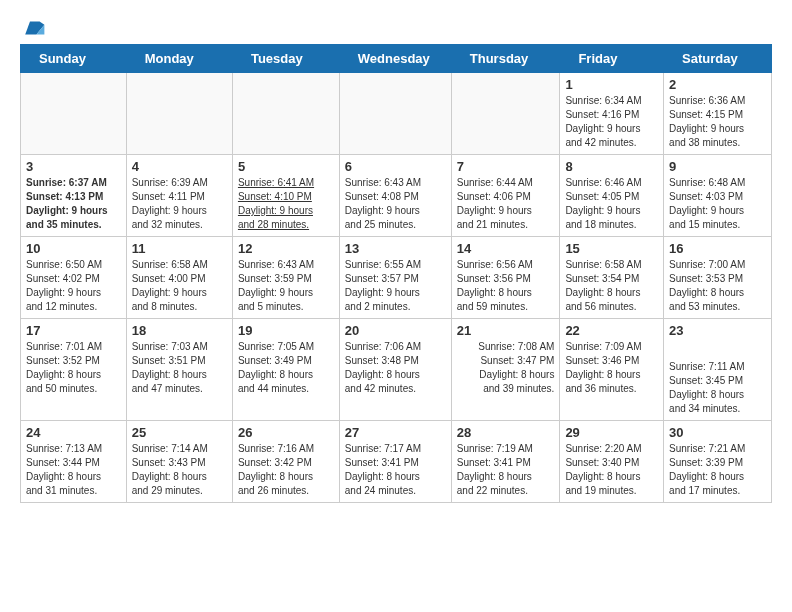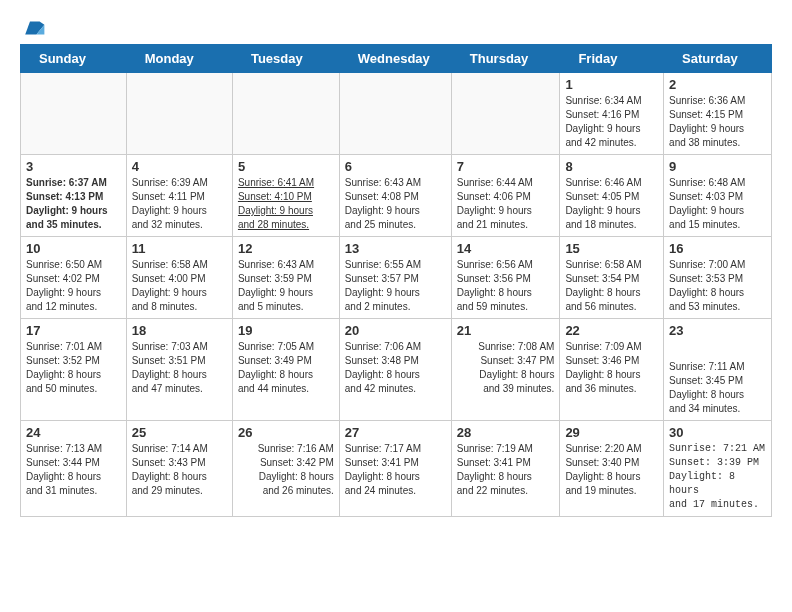--- a/index.html
+++ b/index.html
@@ -306,21 +306,21 @@
         </td>
         <td>
           <span class="day-number">25</span>
           <div class="day-info" style="white-space: pre-line;">Sunrise: 7:14 AM
 Sunset: 3:43 PM
 Daylight: 8 hours
 and 29 minutes.</div>
         </td>
         <td>
           <span class="day-number">26</span>
-          <div class="day-info" style="white-space: pre-line; text-align: right;">Sunrise: 7:16 AM
+          <div class="day-info" style="white-space: pre-line;">Sunrise: 7:16 AM
 Sunset: 3:42 PM
 Daylight: 8 hours
 and 26 minutes.</div>
         </td>
         <td>
           <span class="day-number">27</span>
           <div class="day-info" style="white-space: pre-line;">Sunrise: 7:17 AM
 Sunset: 3:41 PM
 Daylight: 8 hours
 and 24 minutes.</div>
@@ -334,20 +334,20 @@
         </td>
         <td>
           <span class="day-number">29</span>
           <div class="day-info" style="white-space: pre-line;">Sunrise: 2:20 AM
 Sunset: 3:40 PM
 Daylight: 8 hours
 and 19 minutes.</div>
         </td>
         <td>
           <span class="day-number">30</span>
-          <div class="day-info" style="white-space: pre-line; font-family: Liberation Mono, monospace;">Sunrise: 7:21 AM
+          <div class="day-info" style="white-space: pre-line;">Sunrise: 7:21 AM
 Sunset: 3:39 PM
 Daylight: 8 hours
 and 17 minutes.</div>
         </td>
       </tr>
     </tbody>
 </table>
 
 </body></html>

